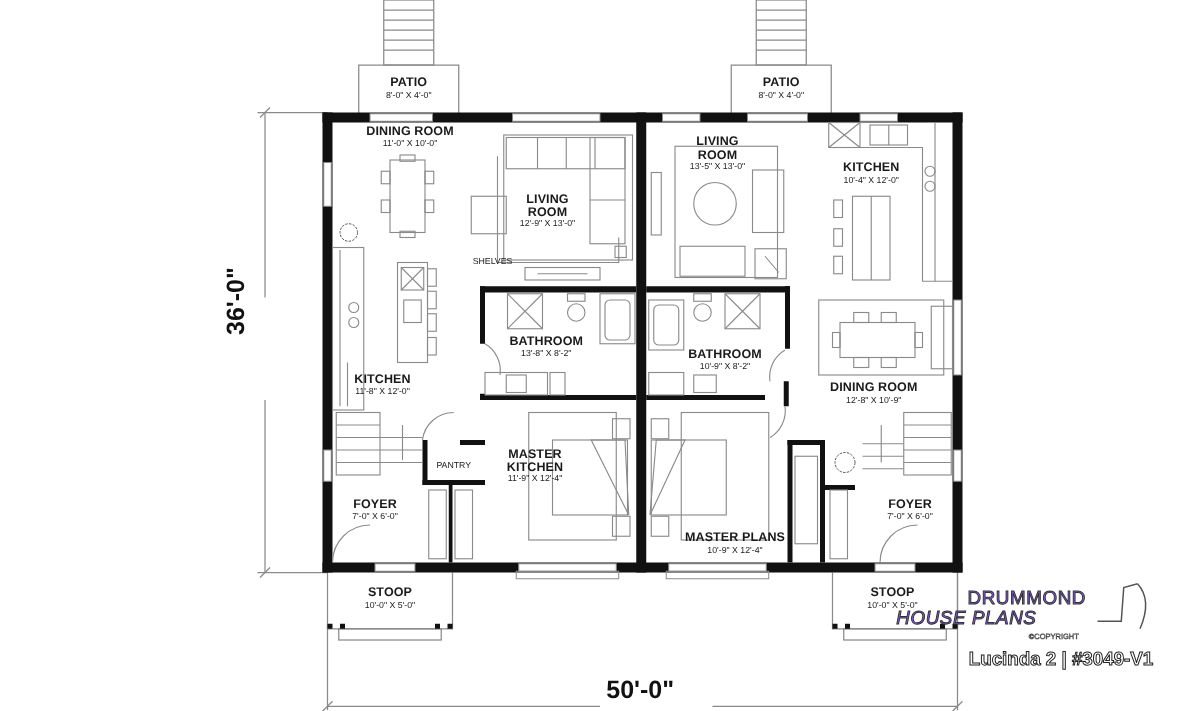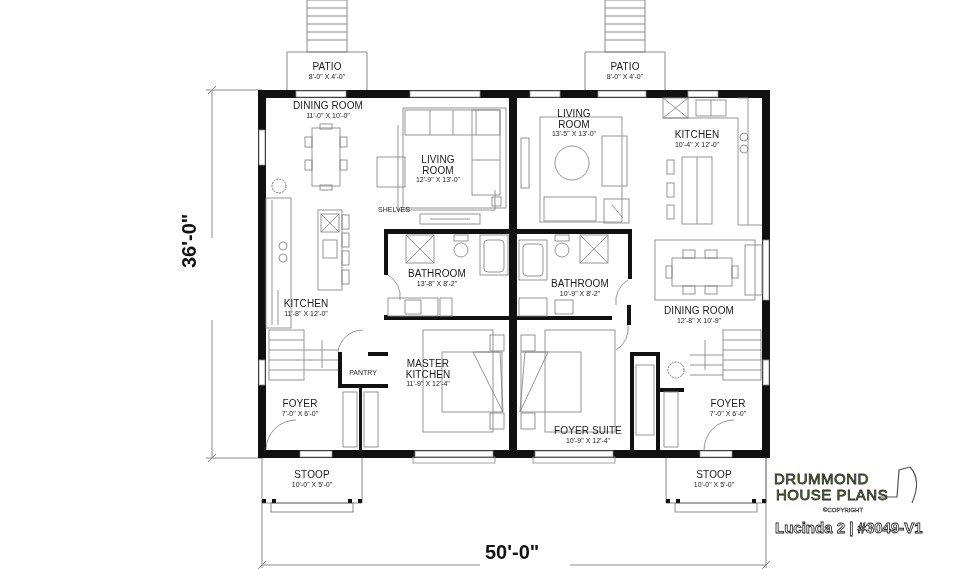--- a/index.html
+++ b/index.html
@@ -1,23 +1,23 @@
 <!DOCTYPE html>
 <html><head>
 <meta charset="utf-8">
 <style>
   html, body { margin:0; padding:0; background:#ffffff; }
   body { width:960px; height:569px; position:relative; overflow:hidden; font-family:"Liberation Sans", sans-serif; color:#111; }
   #plan { position:absolute; left:0; top:0; }
   .lbl { position:absolute; text-align:center; transform:translateX(-50%); white-space:nowrap; line-height:1.05; }
-  .rname { font-weight:normal; font-size:10px; color:#1a1a1a; letter-spacing:0.1px; }
+  .rname { font-weight:bold; font-size:10px; color:#1a1a1a; letter-spacing:0.1px; }
   .rdim { font-size:7px; color:#222; }
   .small { font-size:7px; color:#222; }
   .dim-big { position:absolute; font-weight:bold; font-size:20px; color:#111; }
-  .brand { position:absolute; font-size:15px; color:#4d7c0f; -webkit-text-stroke:0.8px #333; letter-spacing:0.5px; line-height:1;text-align:right; }
+  .brand { position:absolute; font-size:15px; color:#8b5cf6; -webkit-text-stroke:0.8px #333; letter-spacing:0.5px; line-height:1;text-align:right; }
   .copy { position:absolute; font-size:6px; color:#fff; -webkit-text-stroke:0.4px #333; }
   .plancode { position:absolute; font-size:15px; color:#fff; -webkit-text-stroke:0.8px #222; font-weight:bold; }
 </style>
 </head>
 <body>
 
 <svg id="plan" width="960" height="569" viewBox="0 0 960 569" xmlns="http://www.w3.org/2000/svg">
   <g fill="none" stroke="#8a8a8a" stroke-width="1">
 
     <g>
@@ -360,28 +360,28 @@
 </div>
 <div class="lbl" style="left:580px; top:279px;">
   <div class="rname">BATHROOM</div>
   <div class="rdim">10'-9" X 8'-2"</div>
 </div>
 <div class="lbl" style="left:699px; top:306px;">
   <div class="rname">DINING ROOM</div>
   <div class="rdim">12'-8" X 10'-9"</div>
 </div>
 <div class="lbl" style="left:588px; top:426px;">
-  <div class="rname">FOYER SUITE</div>
+  <div class="rname">MASTER PLANS</div>
   <div class="rdim">10'-9" X 12'-4"</div>
 </div>
 <div class="lbl" style="left:728px; top:399px;">
   <div class="rname">FOYER</div>
   <div class="rdim">7'-0" X 6'-0"</div>
 </div>
 <div class="lbl" style="left:714px; top:470px;">
   <div class="rname">STOOP</div>
   <div class="rdim">10'-0" X 5'-0"</div>
 </div>
 
 <div class="brand" style="left:774px; top:471px;">DRUMMOND</div>
-<div class="brand" style="left:776px; top:487px;">HOUSE PLANS</div>
+<div class="brand" style="left:717px; top:487px;font-style:italic;">HOUSE PLANS</div>
 <div class="copy" style="left:823px; top:507px;">©COPYRIGHT</div>
 <div class="plancode" style="left:755px; top:519px;padding-left:20px;">Lucinda 2 | #3049-V1</div>
 
 </body></html>

